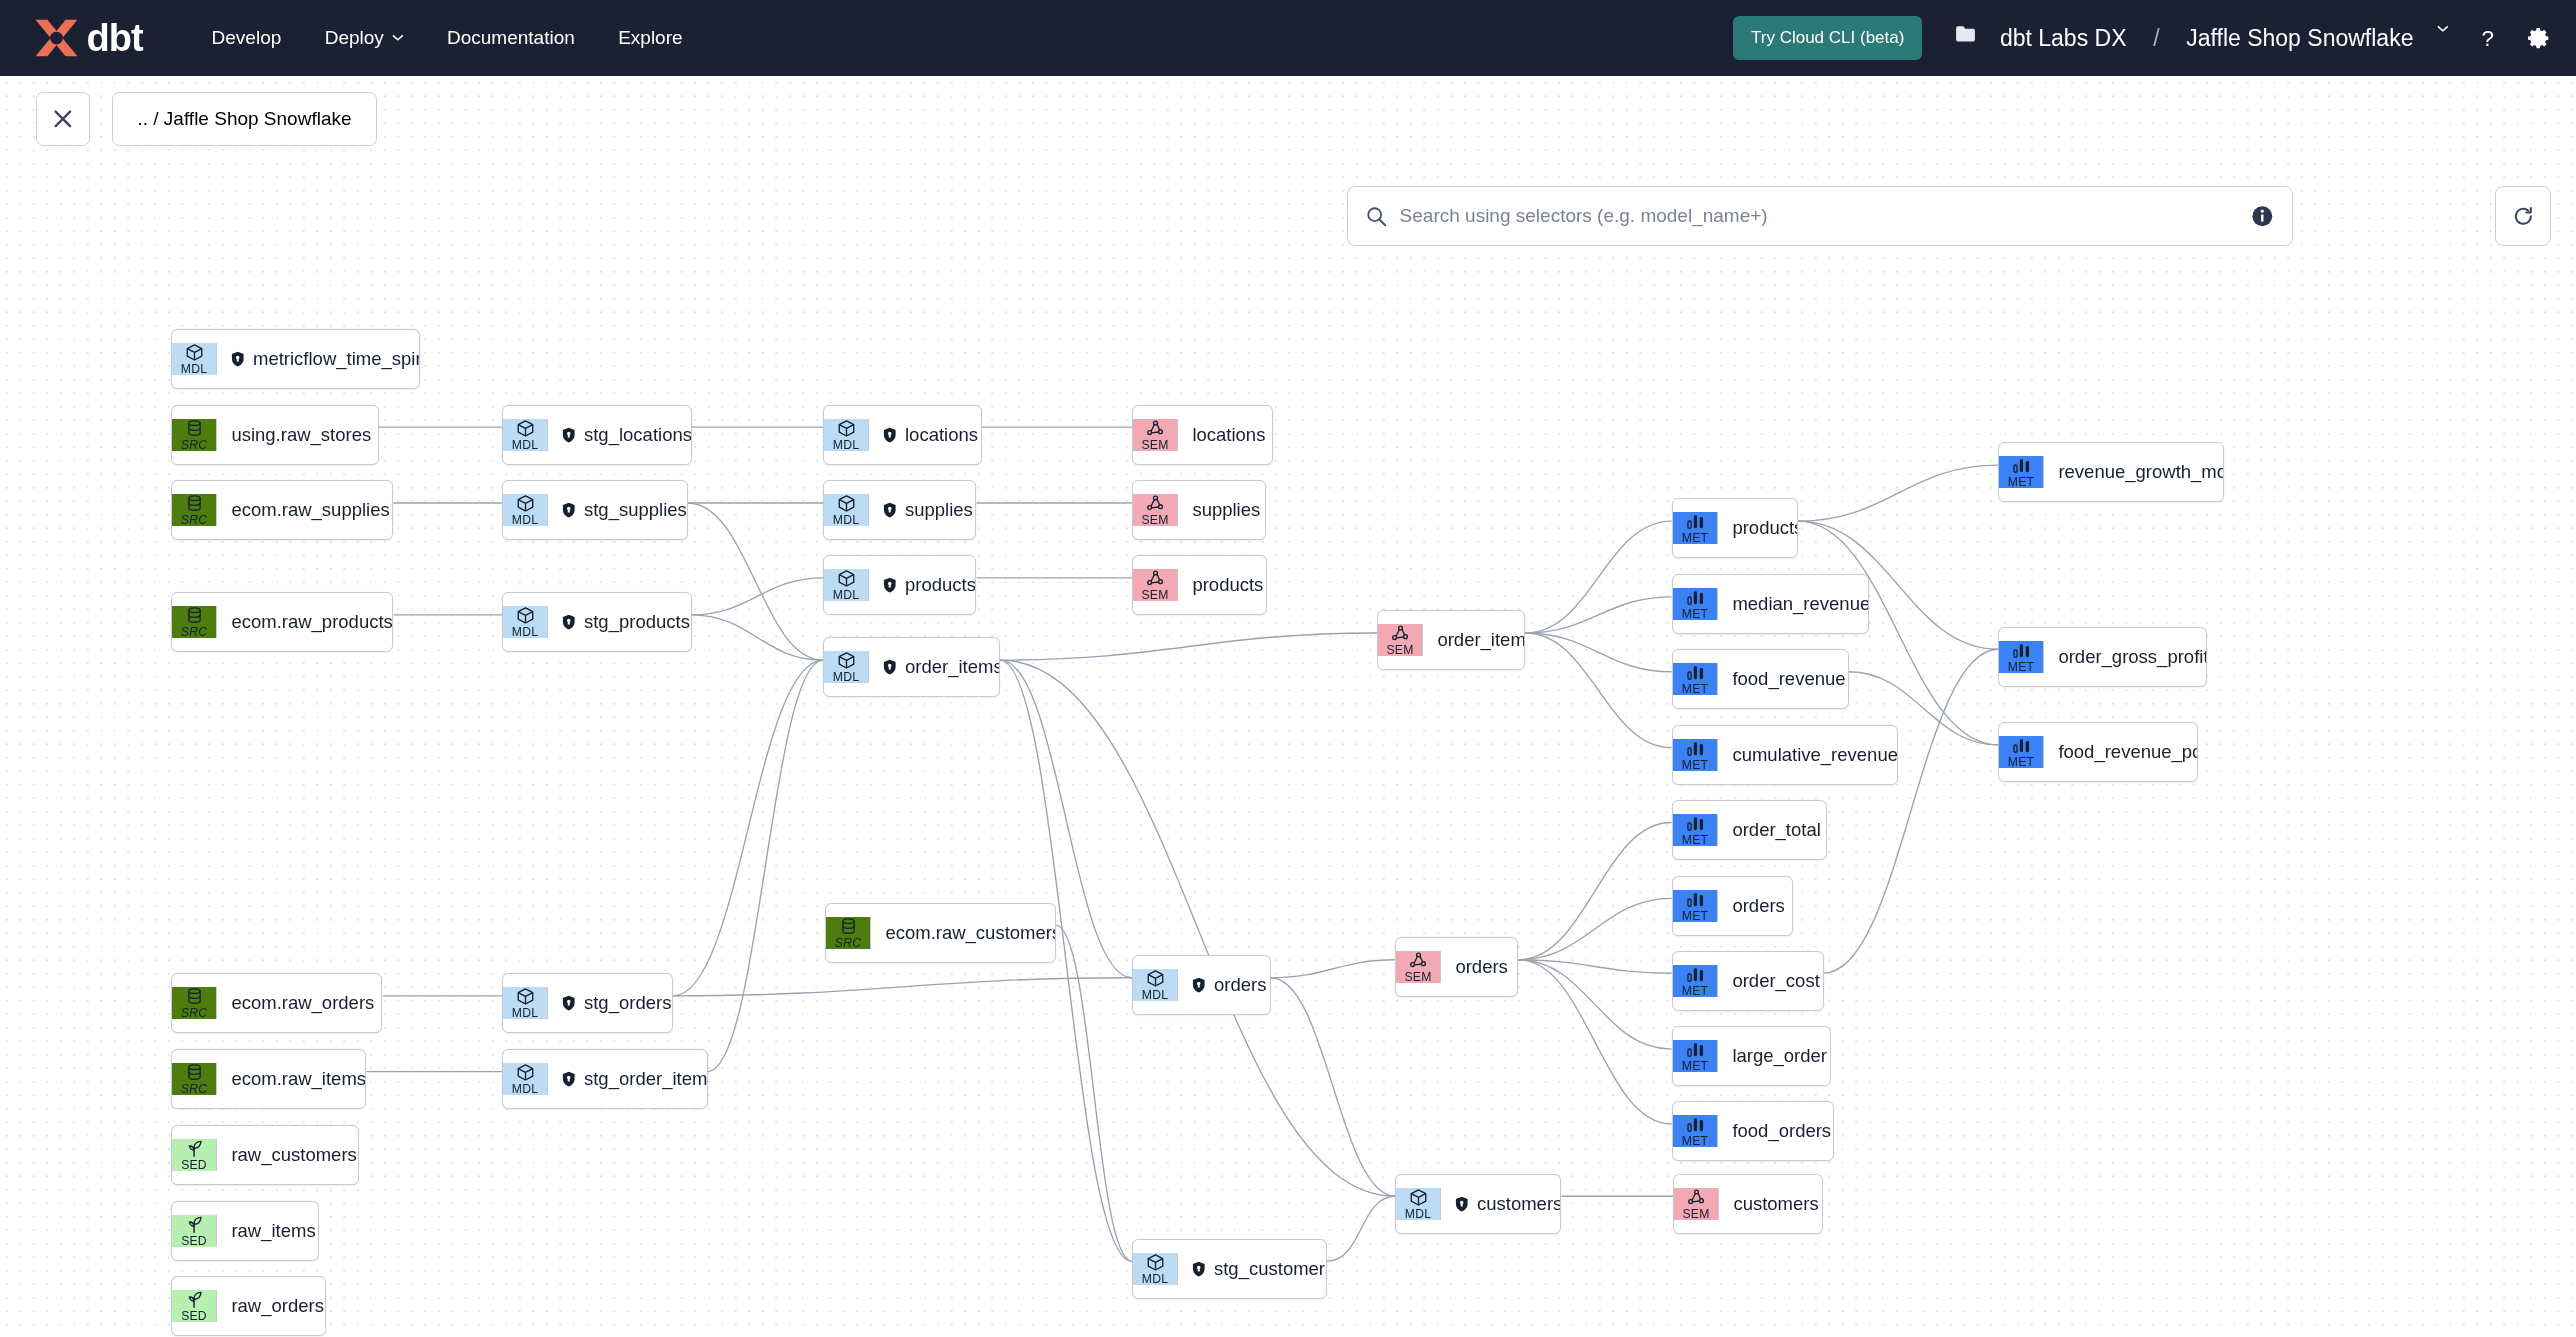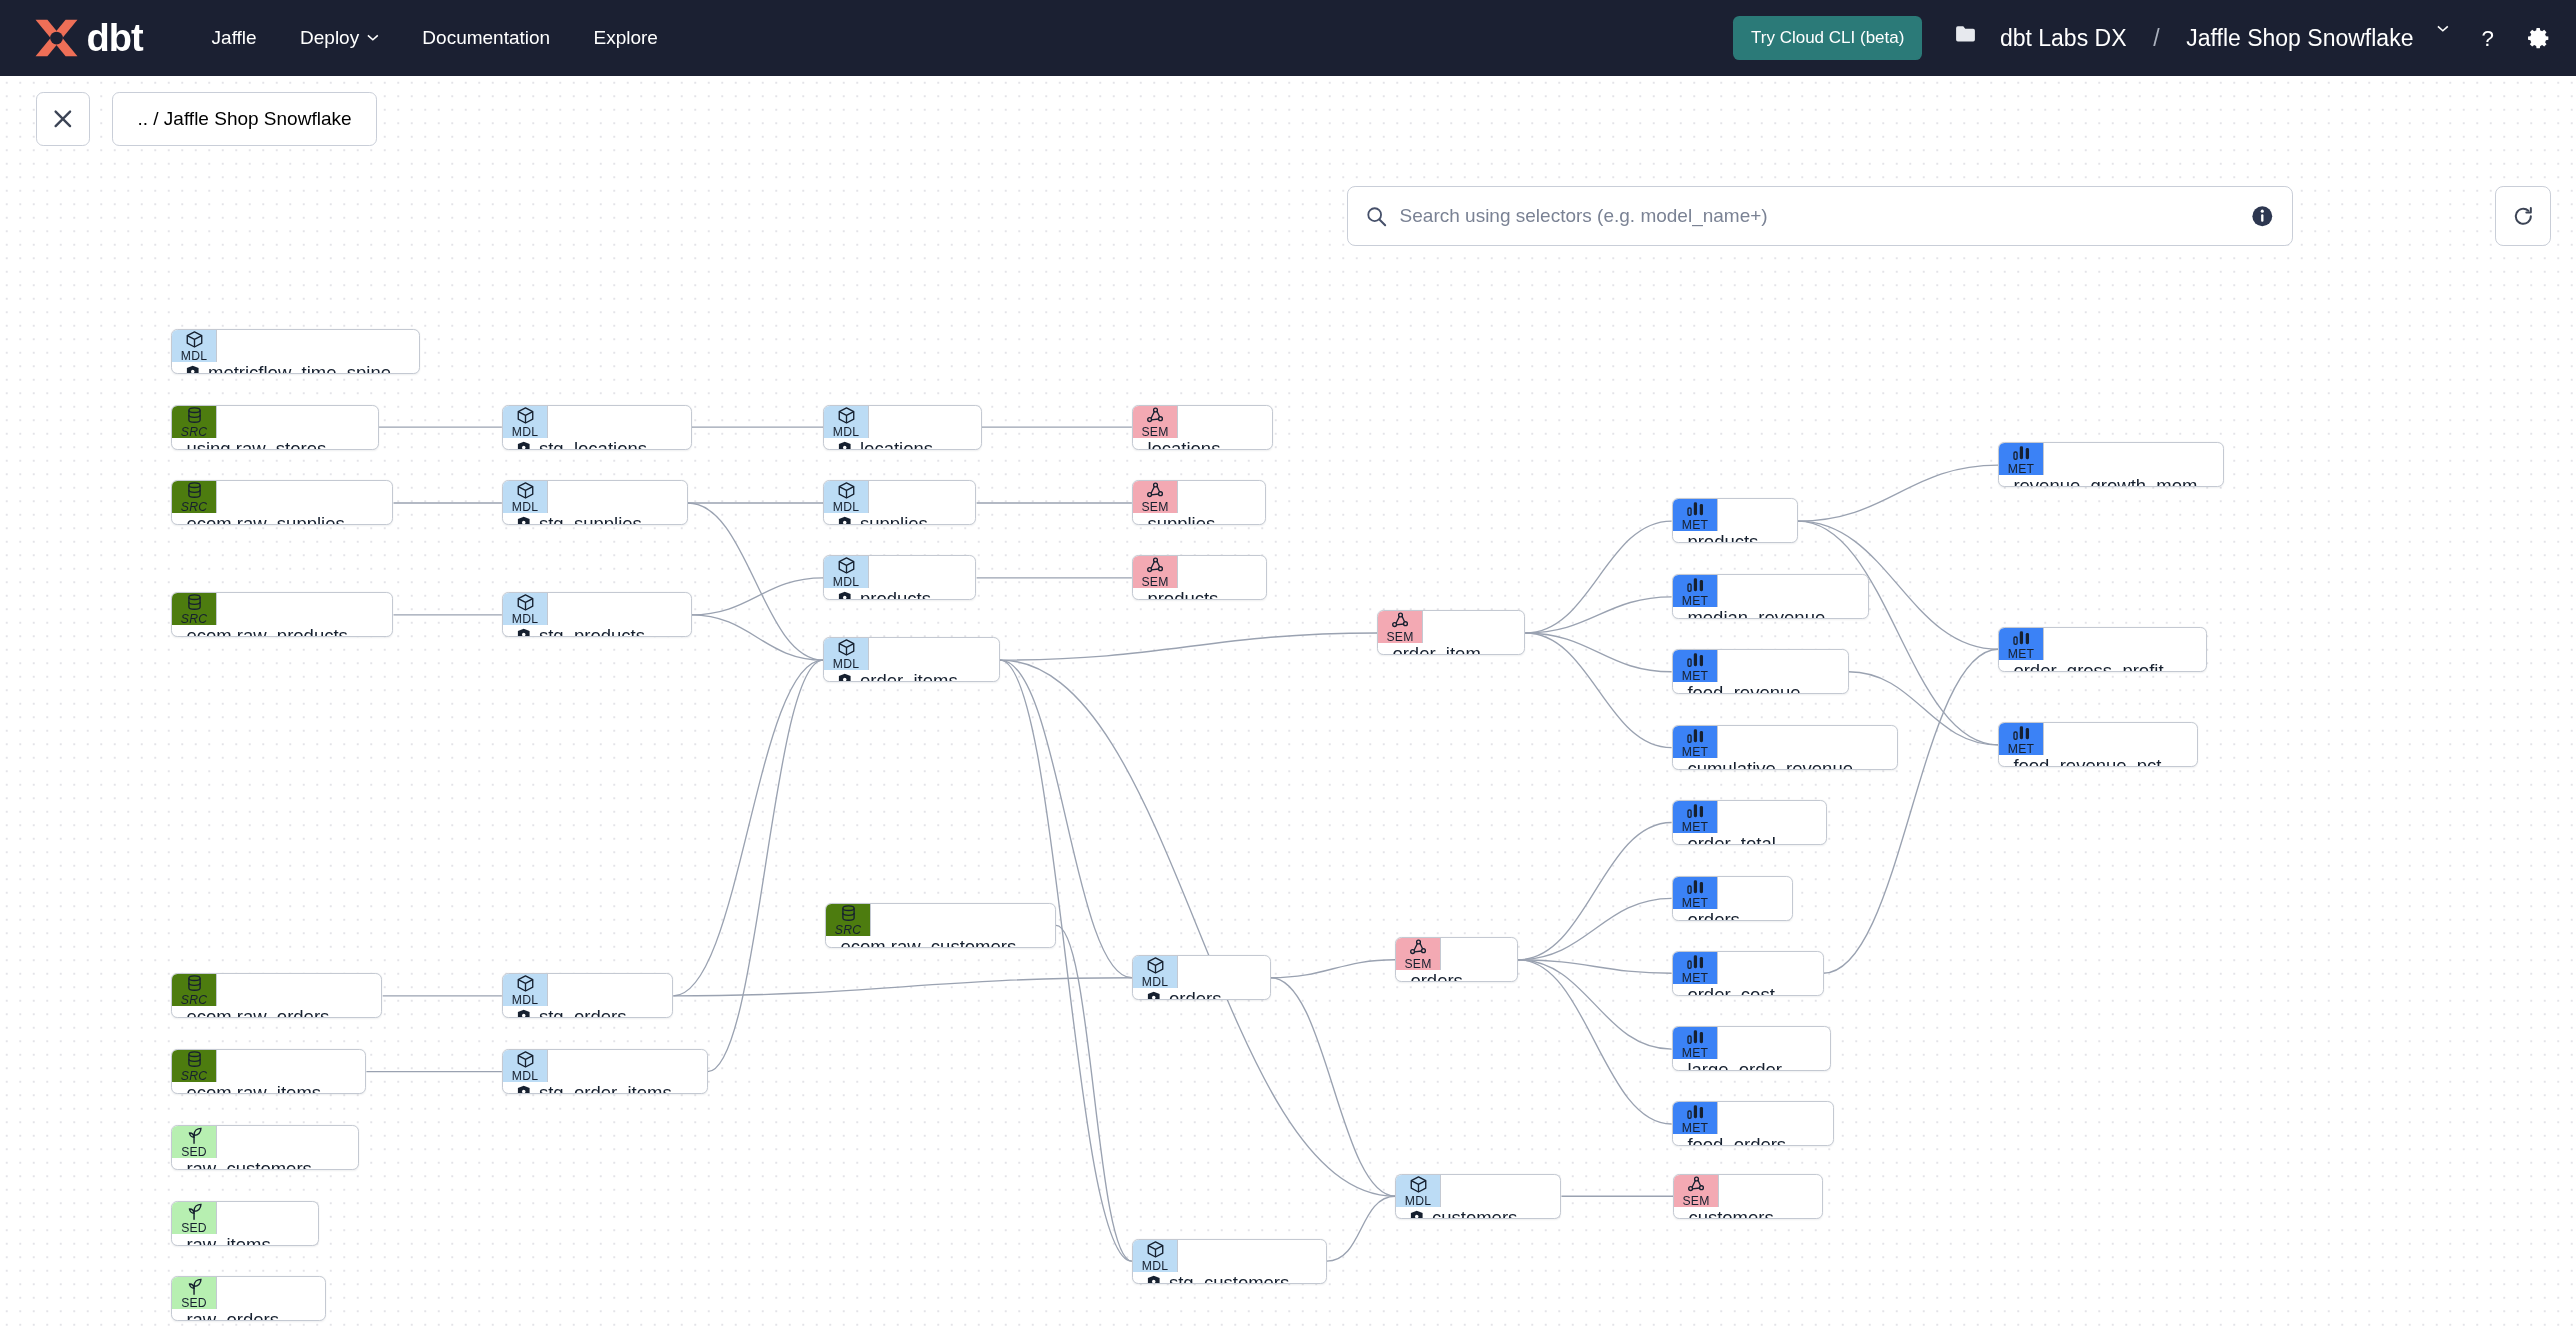--- a/index.html
+++ b/index.html
@@ -101,29 +101,28 @@
     background-color: #ffffff;
     background-image: radial-gradient(circle, #e3e3e8 1px, transparent 1.1px);
     background-size: 13.5px 13.5px;
     overflow: hidden;
   }
   #edges { position: absolute; inset: 0; width: 2576px; height: 1262px; }
 
   
   .node {
     position: absolute;
-    display: flex; align-items: flex-start;
-    height: 45px;
+    display: flex; align-items: center;
+    height: 60px;
     border-radius: 6.3px;
     background: #fff;
     border: 0.9px solid #c4c9d2;
     box-shadow: 0 0.9px 1.8px rgba(20,25,40,0.07);
     cursor: pointer;
     overflow: hidden;
-    flex-direction: column;
   }
   .badge {
     width: 45px; flex: none;
     display: flex; flex-direction: column;
     align-items: center; justify-content: center;
     gap: 0px;
     border-right: 0.9px solid #c4c9d2;
     line-height: 1;
   }
   .badge .gly { height: 19px; display:flex; align-items:center; }
@@ -151,21 +150,21 @@
     <svg class="dbt-x" viewBox="0 0 56 46">
       <path d="M5 3 L18 3 L51 43 L38 43 Z" fill="#ee6f57"></path>
       <path d="M51 3 L38 3 L5 43 L18 43 Z" fill="#ee6f57"></path>
       <circle cx="28" cy="23" r="7" fill="#1b2032"></circle>
     </svg>
     <span class="dbt-word">dbt</span>
   </div>
 
   <div class="nav-links">
     <div class="nav-link">
-      <span>Jaffle</span>
+      <span>Develop</span>
     </div>
     <div class="nav-link">
       <span>Deploy</span>
       <svg class="chev" viewBox="0 0 13 8">
         <path d="M1 1.5 L6.5 6.5 L12 1.5" fill="none" stroke="#ffffff" stroke-width="1.7"></path>
       </svg>
     </div>
     <div class="nav-link">
       <span>Documentation</span>
     </div>

